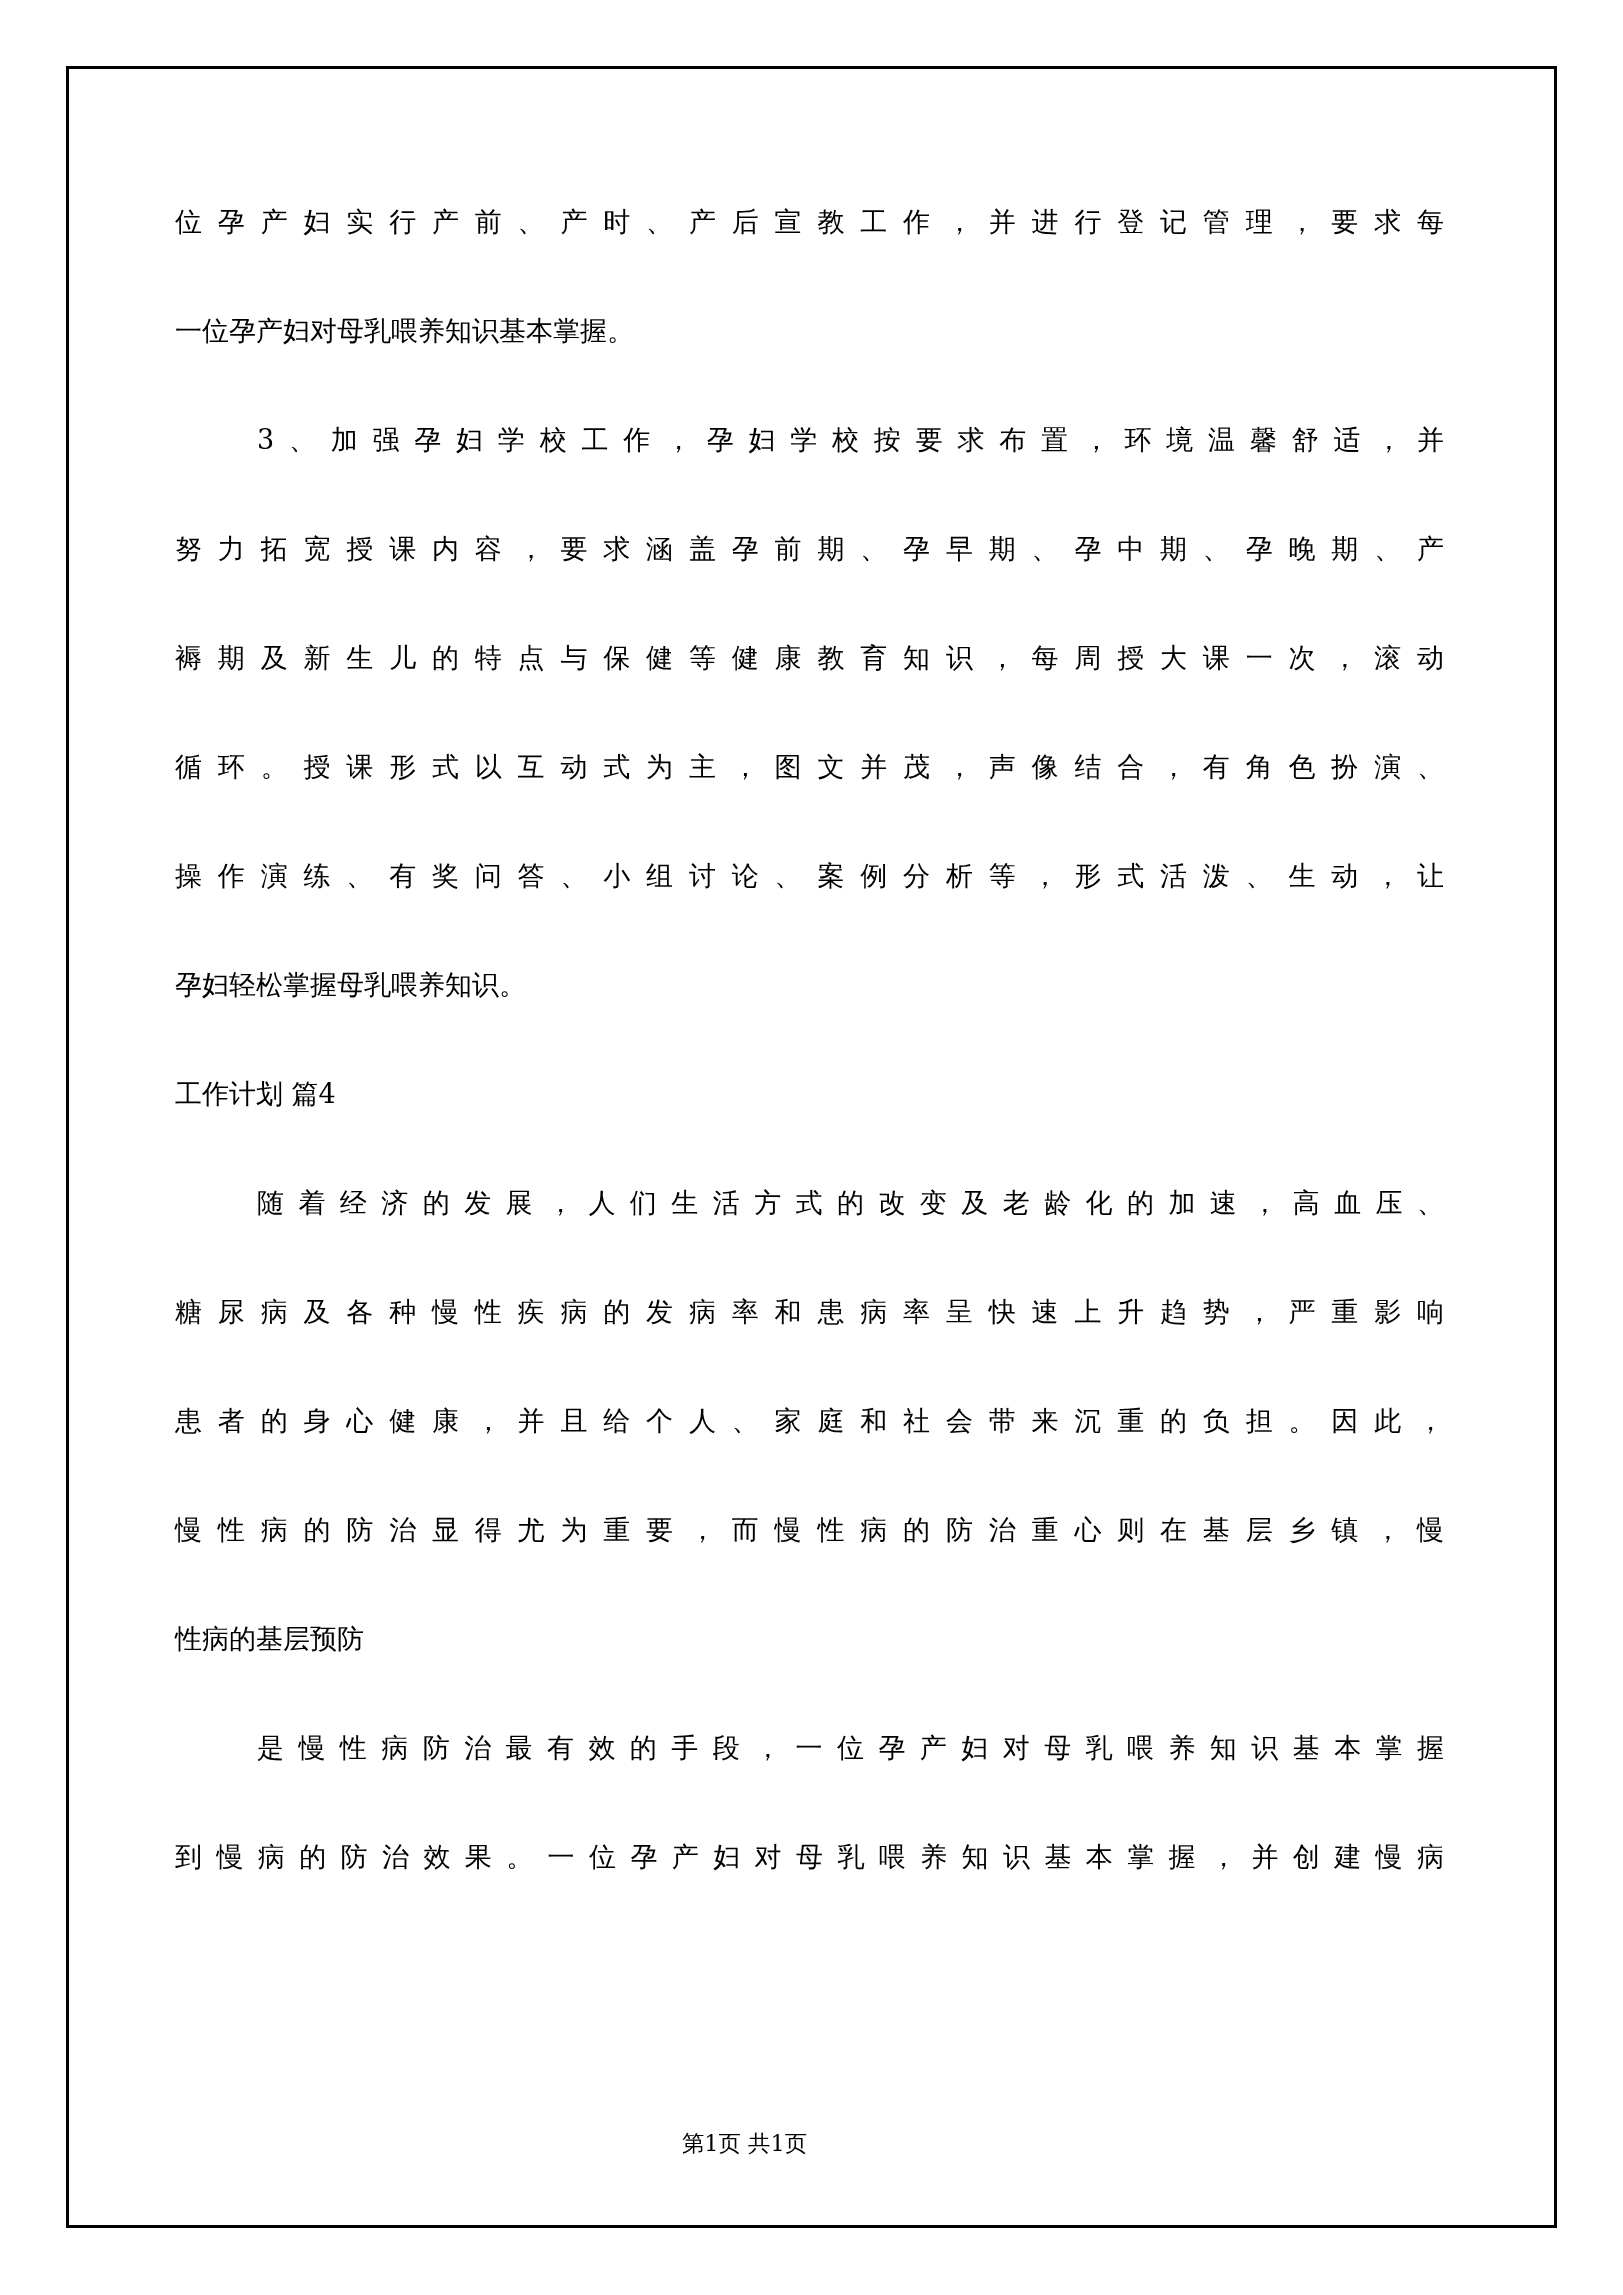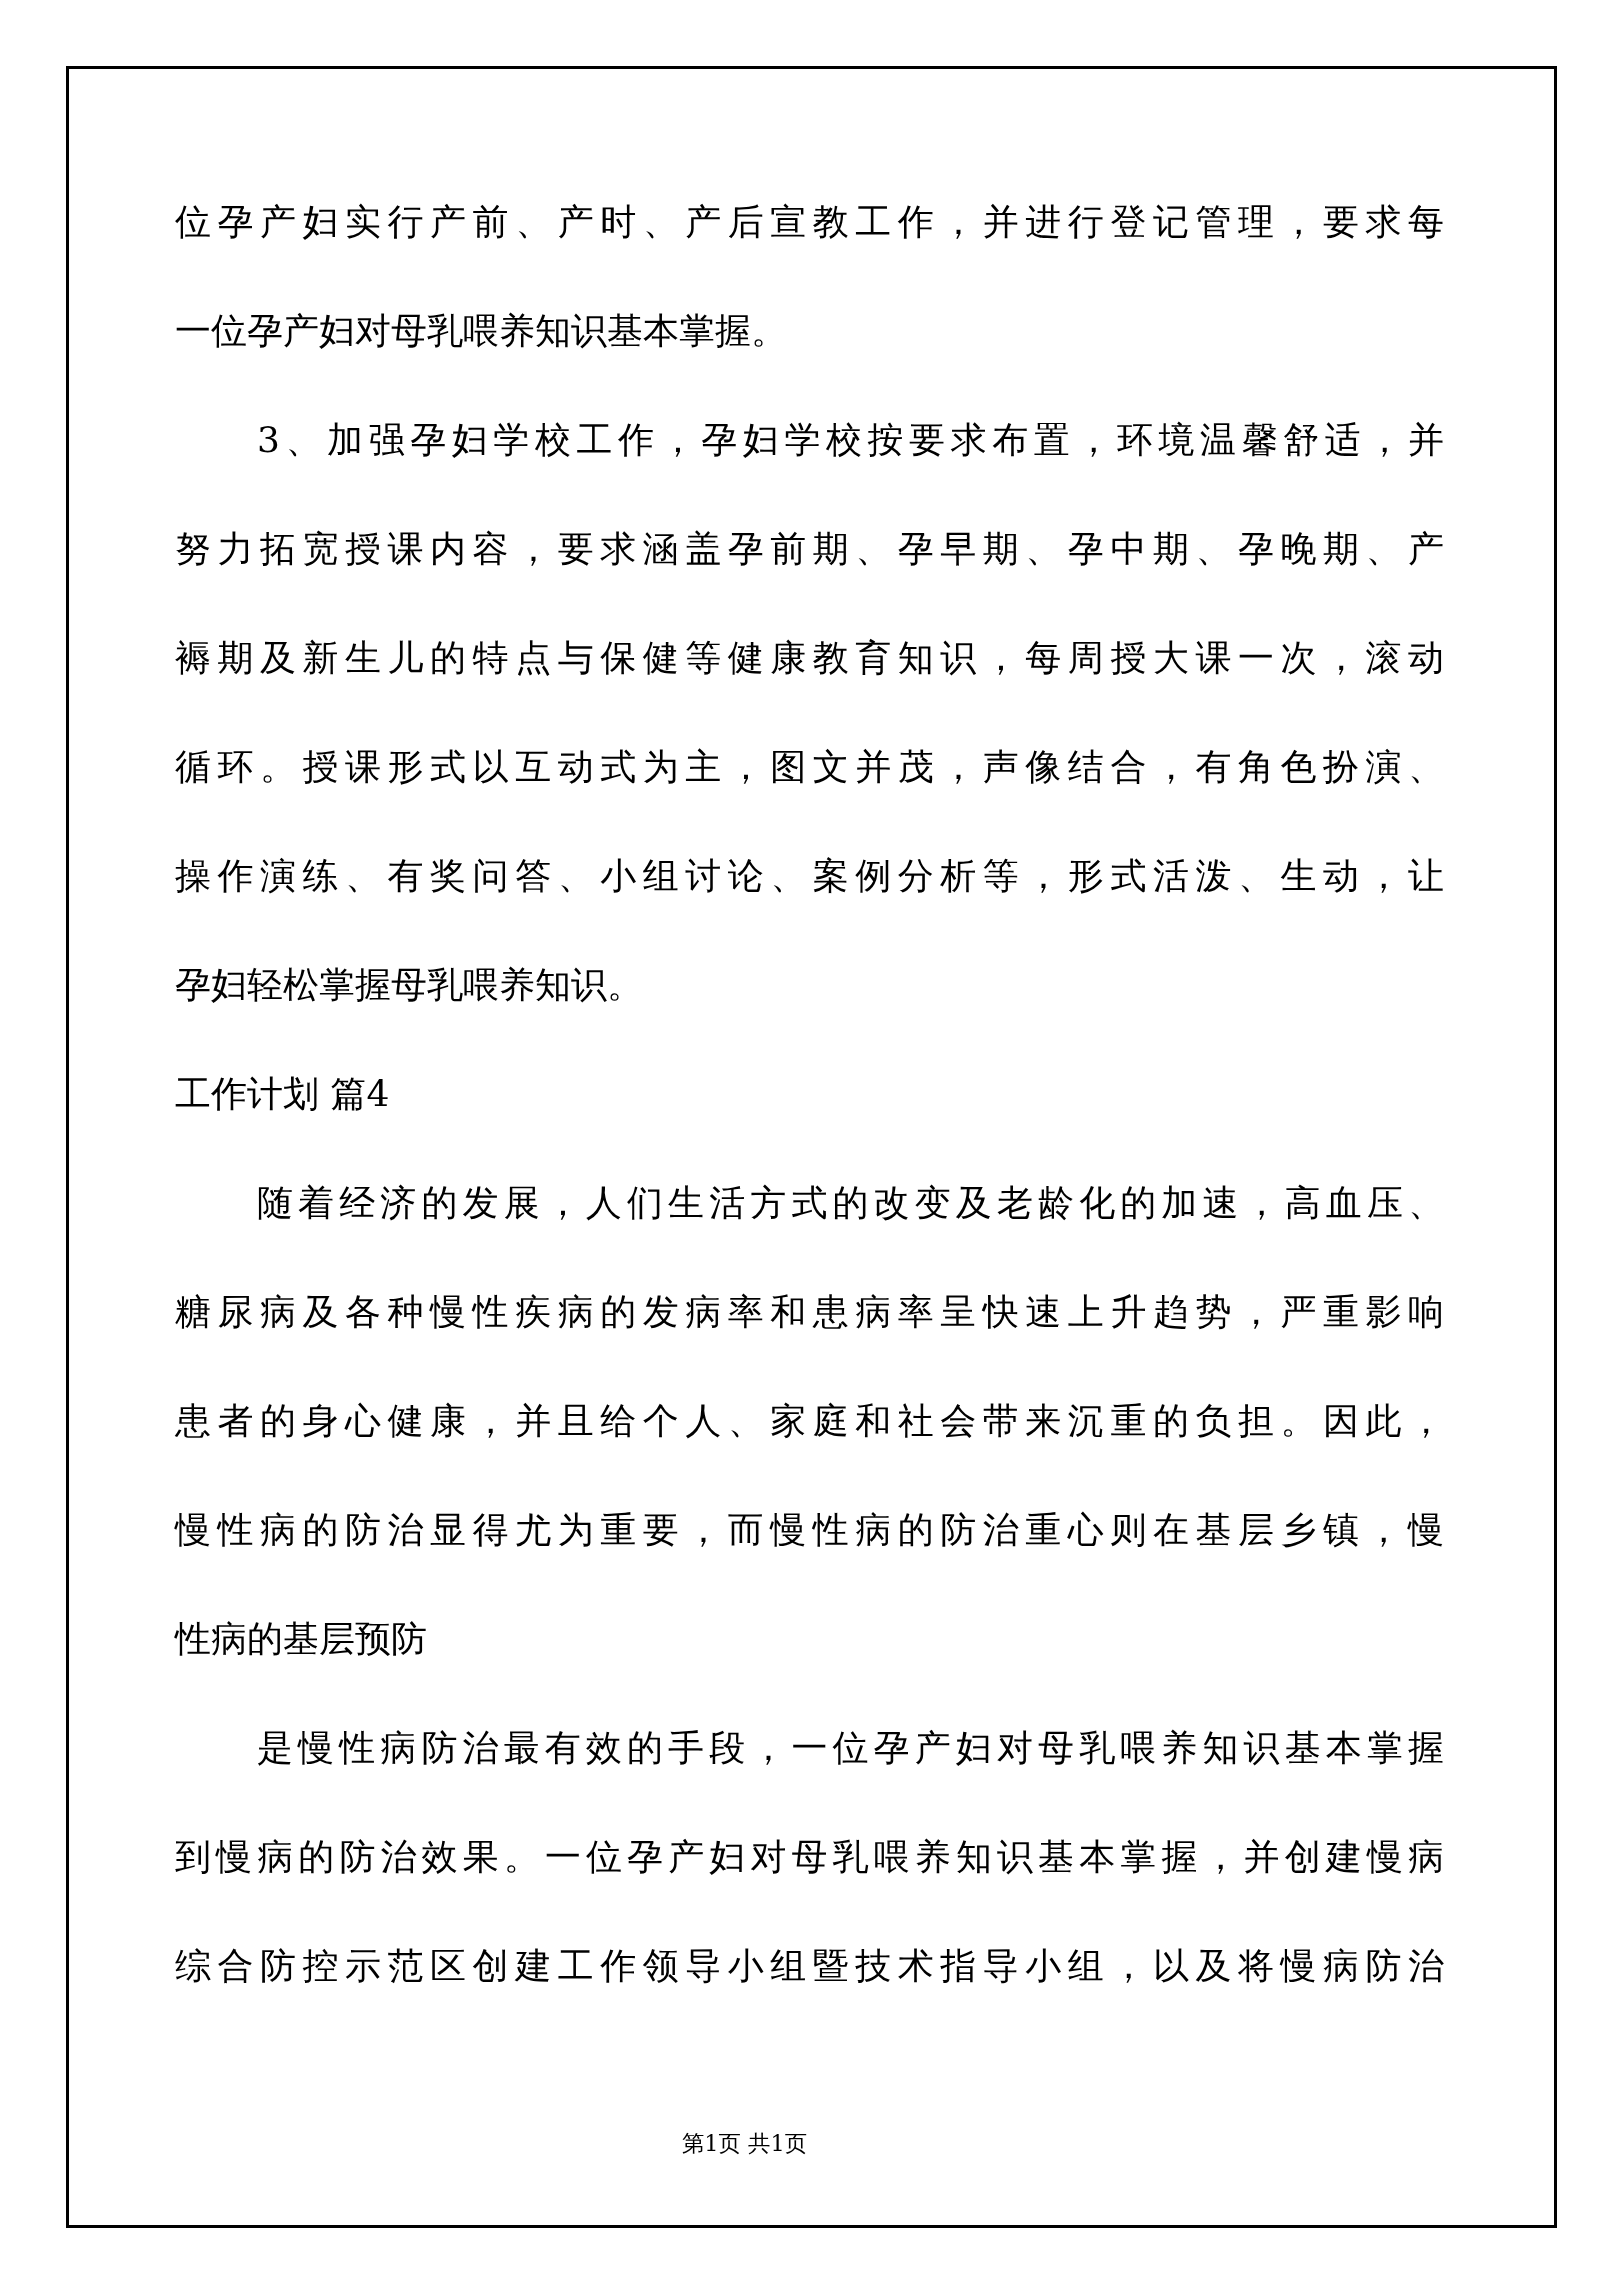--- a/index.html
+++ b/index.html
@@ -29,21 +29,21 @@
     position: absolute;
     left: 175px;
     top: 167px;
     width: 1269px;
   }
   .line {
     width: 100%;
     box-sizing: border-box;
     height: 109px;
     line-height: 109px;
-    font-size: 36px;
+    font-size: 27px;
     letter-spacing: 0;
     text-align: justify;
     text-align-last: justify;
     color: #000000;
   }
   .line.indent {
     padding-left: 82px;
   }
   .line.flush {
     text-align: center;
@@ -77,18 +77,17 @@
     <div class="line">操作演练、有奖问答、小组讨论、案例分析等，形式活泼、生动，让</div>
     <div class="line flush">孕妇轻松掌握母乳喂养知识。</div>
     <div class="line flush">工作计划 篇4</div>
     <div class="line indent">随着经济的发展，人们生活方式的改变及老龄化的加速，高血压、</div>
     <div class="line">糖尿病及各种慢性疾病的发病率和患病率呈快速上升趋势，严重影响</div>
     <div class="line">患者的身心健康，并且给个人、家庭和社会带来沉重的负担。因此，</div>
     <div class="line">慢性病的防治显得尤为重要，而慢性病的防治重心则在基层乡镇，慢</div>
     <div class="line flush">性病的基层预防</div>
     <div class="line indent">是慢性病防治最有效的手段，一位孕产妇对母乳喂养知识基本掌握</div>
     <div class="line">到慢病的防治效果。一位孕产妇对母乳喂养知识基本掌握，并创建慢病</div>
-    <div class="line">综合防控示范区创建工作领导小组暨技术指导小组，以及将慢病防治</div>
   </div>
 
   <div class="footer">第1页 共1页</div>
 </div>
 
 
 </body></html>

